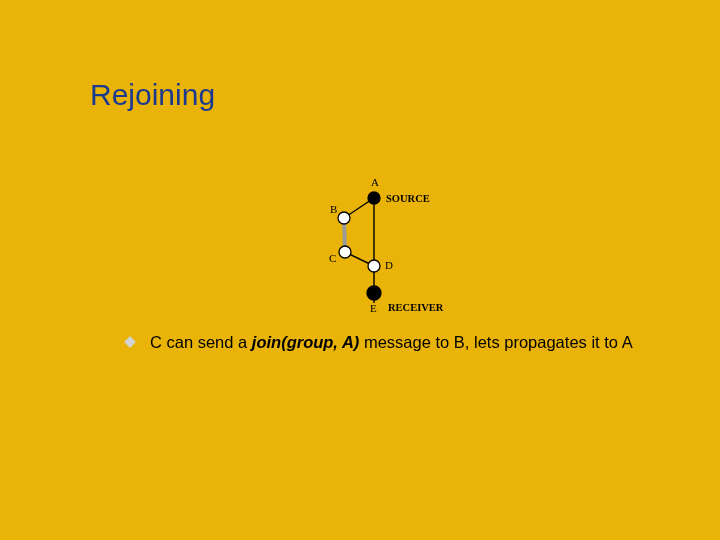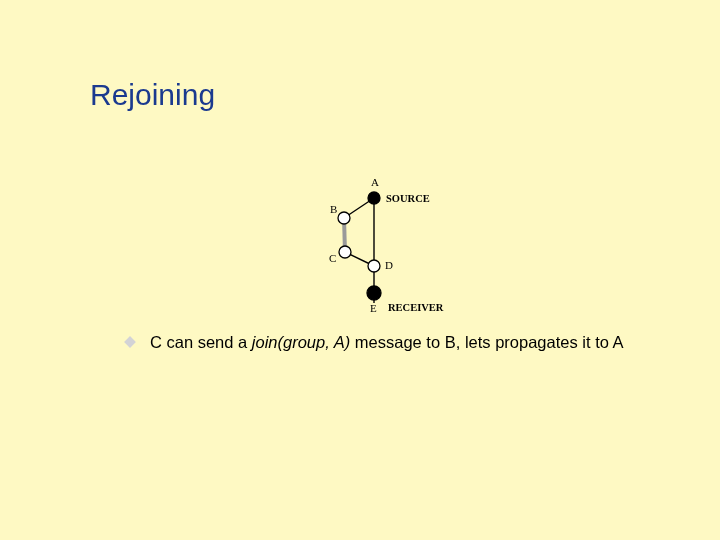--- a/index.html
+++ b/index.html
@@ -8,21 +8,21 @@
     padding: 0;
     background: #ffffff;
   }
   body {
     font-family: "Liberation Sans", sans-serif;
   }
   .slide {
     position: relative;
     width: 720px;
     height: 540px;
-    background: #fef9c3;
+    background: #eab308;
     overflow: hidden;
   }
 
   
   .slide-title {
     position: absolute;
     left: 90px;
     top: 78px;
     font-family: "Liberation Sans", sans-serif;
     font-size: 30px;
@@ -84,20 +84,21 @@
     position: absolute;
     left: 30px;
     top: 6px;
     width: 8px;
     height: 8px;
     background: #D3D3D6;
     transform: rotate(45deg);
   }
   .italic {
     font-style: italic;
+    font-weight: bold;
   }
   .txt {
     display: inline;
   }
 </style>
 </head>
 <body>
 
 <div class="slide">
 

